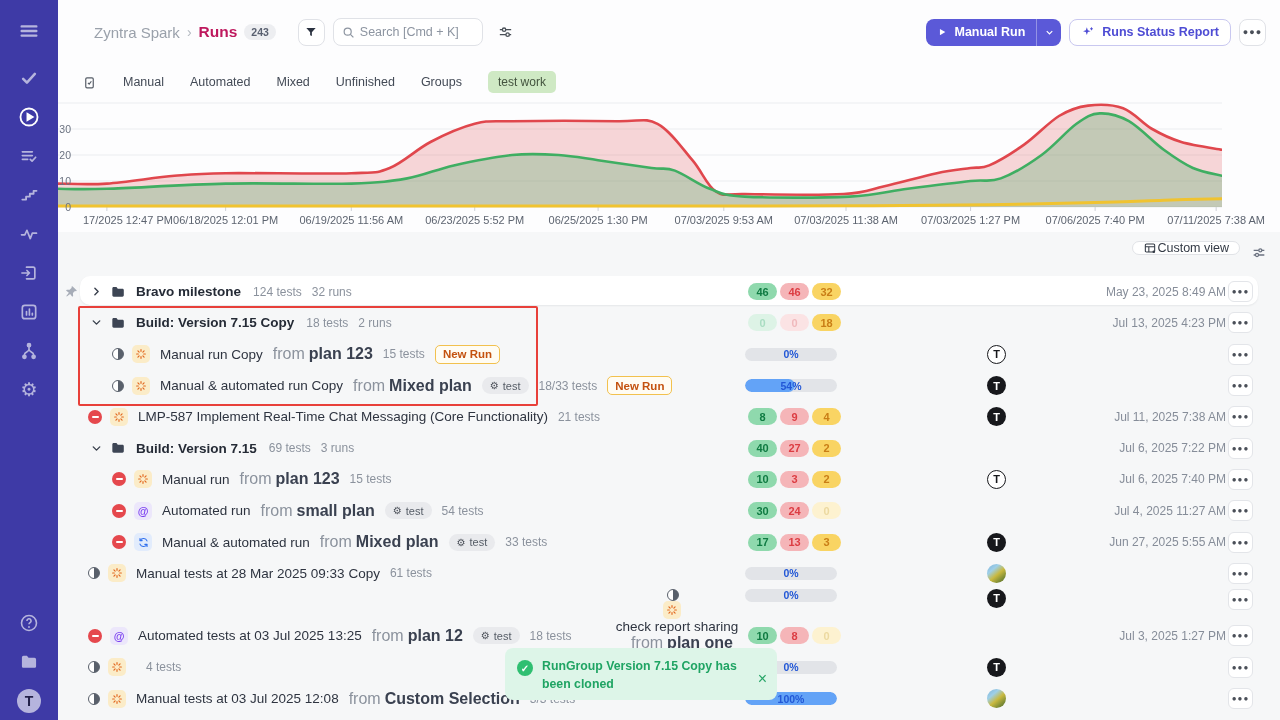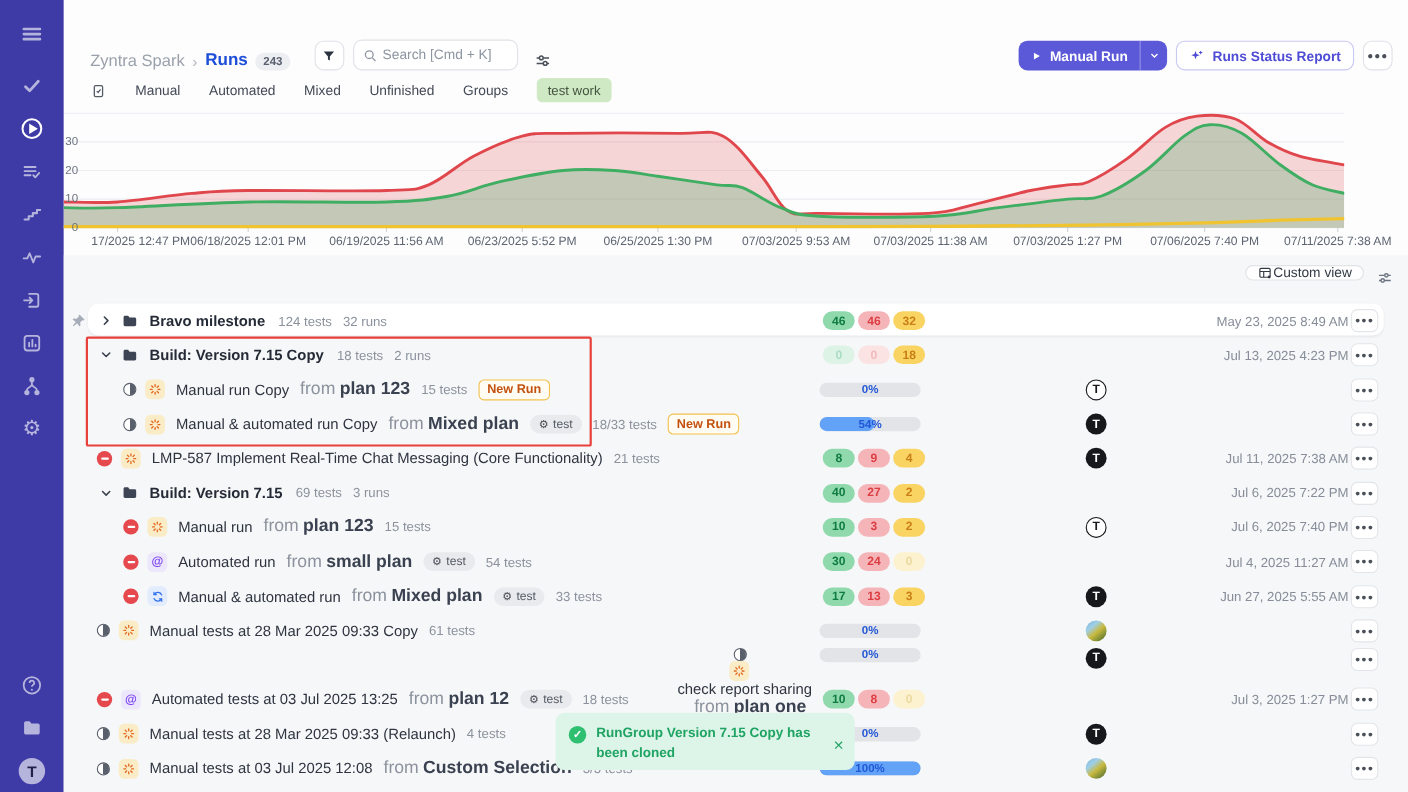--- a/index.html
+++ b/index.html
@@ -16,24 +16,24 @@
   .sbicon.active { opacity:1; }
   .sbicon svg { display:block; }
   .sb-spacer { flex:1; }
   .sb-avatar { width:24px; height:24px; border-radius:50%; background:#fff; color:#111;
     font-weight:700; font-size:14px; display:flex; align-items:center; justify-content:center; }
   .sb-gear { color:#fff; font-size:19px; line-height:1; }
 
   
   .main { position:absolute; left:58px; top:0; width:1222px; height:720px; background:#fdfdfe; }
 
-  .topbar { height:64px; display:flex; align-items:flex-end; padding:0 14px 0 24px; }
+  .topbar { height:64px; display:flex; align-items:center; padding:0 14px 0 36px; }
   .crumb-project { font-size:15px; color:#9aa1ab; font-weight:500; }
   .crumb-sep { color:#b3b9c1; margin:0 7px; font-size:14px; }
-  .crumb-page { font-size:15.5px; color:#1d4ed8; font-weight:700; }
+  .crumb-page { font-size:15.5px; color:#be185d; font-weight:700; }
   .count-pill { background:#edeef1; color:#596070; font-size:10.5px; font-weight:700;
     border-radius:9px; padding:2px 7px; margin-left:7px; }
   .icon-btn { height:27px; min-width:27px; border:1px solid #e0e2e7; border-radius:8px;
     background:#fff; display:flex; align-items:center; justify-content:center; cursor:pointer; }
   .filter-btn { margin-left:22px; }
   .search { margin-left:8px; width:150px; height:28px; border:1px solid #e0e2e7; border-radius:8px;
     background:#fff; display:flex; align-items:center; padding:0 8px; gap:5px; }
   .search input { border:none; outline:none; width:110px; font-size:12.5px; color:#333;
     font-family:"Liberation Sans", sans-serif; background:transparent; }
   .search input::placeholder { color:#8d95a1; }
@@ -632,21 +632,20 @@
           </div>
           <div class="row" style="padding-left: 30px;">
             <span class="status status-in-progress"></span>
             <span class="runicon spark">
               <svg width="12" height="12" viewBox="0 0 16 16">
                 <g stroke="#e2681f" stroke-width="1.6" stroke-linecap="round">
                   <path d="M8 2.2v2.2M8 11.6v2.2M2.2 8h2.2M11.6 8h2.2M3.9 3.9l1.6 1.6M10.5 10.5l1.6 1.6M12.1 3.9l-1.6 1.6M5.5 10.5l-1.6 1.6"></path>
                 </g>
               </svg>
             </span>
-            <span class="r-title">Manual tests at 28 Mar 2025 09:33 (Relaunch)</span>
             <span class="tests">4 tests</span>
             <span class="progress">
               <span class="fill" style="width: 0%;"></span>
               <span class="ptxt">0%</span>
             </span>
             <span class="avatar t-black">T</span>
             <span class="menu-btn">●●●</span>
           </div>
           <div class="row" style="padding-left: 30px;">
             <span class="status status-in-progress"></span>

